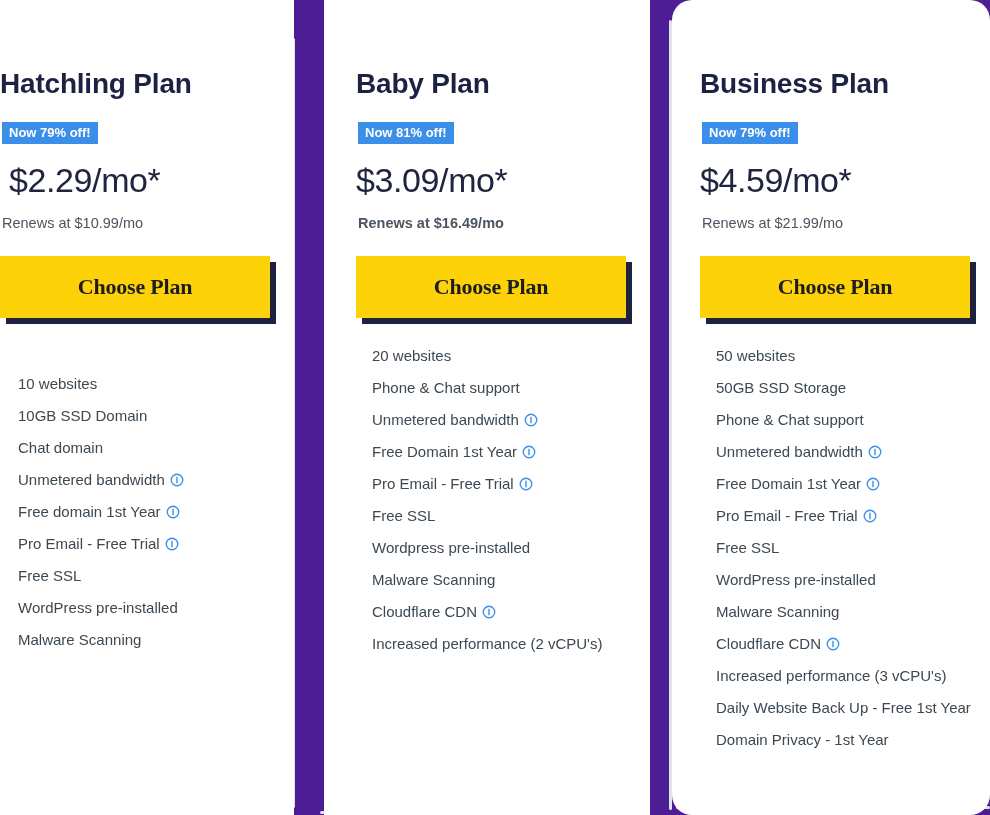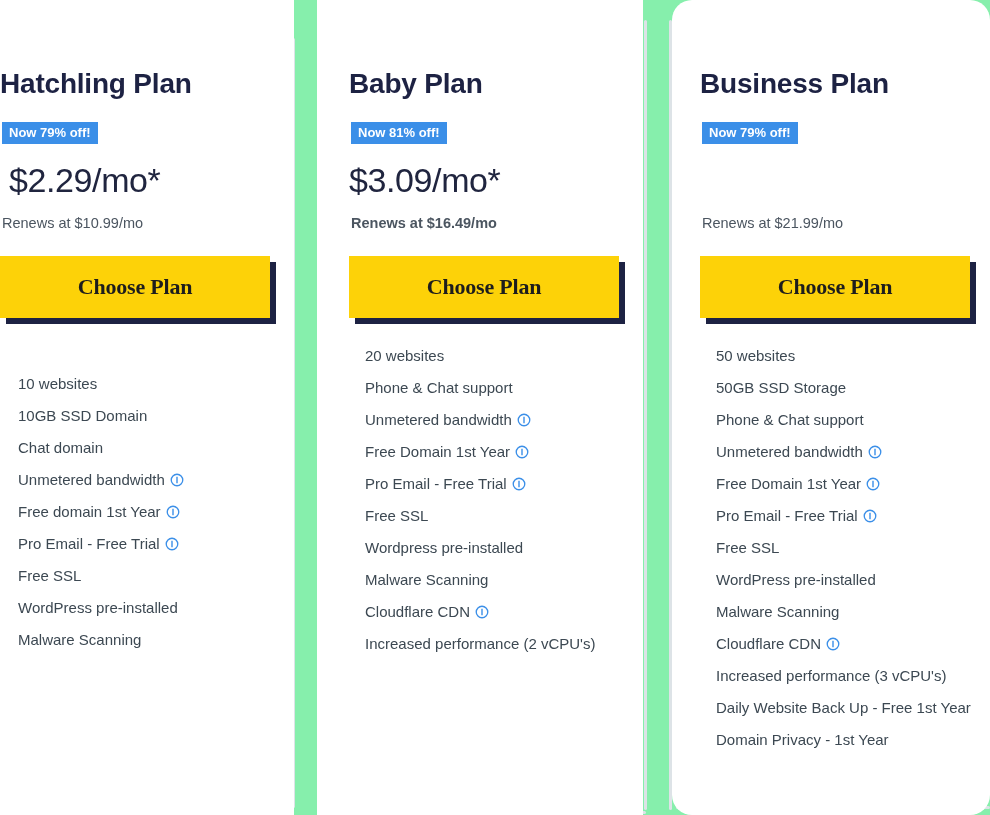--- a/index.html
+++ b/index.html
@@ -9,33 +9,33 @@
     height: 815px;
     background: #ffffff;
     font-family: "Liberation Sans", sans-serif;
     overflow: hidden;
   }
 
   #root {
     position: relative;
     width: 990px;
     height: 815px;
-    background: #86efac;
+    background: #4c1d95;
   }
 
   
   .col {
     position: absolute;
     top: 0;
     height: 815px;
     background: #ffffff;
   }
 
   .col-1 { left: 0;   width: 294px; }
-  .col-2 { left: 317px; width: 326px; }
+  .col-2 { left: 324px; width: 326px; }
   .col-3 { left: 672px; width: 318px; border-radius: 20px; }
 
   
   .divider {
     position: absolute;
     width: 3px;
     background: #dde3e7;
     border-radius: 2px;
   }
   .div-a { left: 292px; top: 38px;  height: 770px; }
@@ -236,20 +236,21 @@
             </svg></span></li>
         <li><span class="feat-text">Increased performance (2 vCPU's)</span></li>
       </ul>
   </div>
 
   <div class="col col-3">
     <div class="plan-title" style="left:28px; top:68px;">Business Plan</div>
 
     <div class="badge" style="left:30px; top:122px;">Now 79% off!</div>
 
+    <div class="price" style="left:28px; top:161px;">$4.59/mo*</div>
 
     <div class="renews" style="left:30px; top:215px;">Renews at $21.99/mo</div>
 
     <div class="cta-wrap" style="left:28px; top:256px; width:270px;">
       <button class="cta">Choose Plan</button>
     </div>
 
     <ul class="features" style="left:44px; top:346px; width:262px;">
         <li><span class="feat-text">50 websites</span></li>
         <li><span class="feat-text">50GB SSD Storage</span></li>

